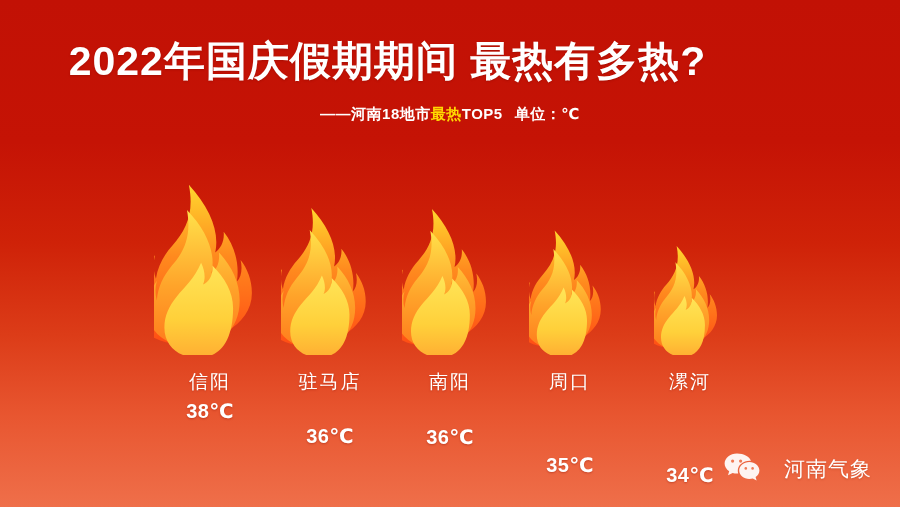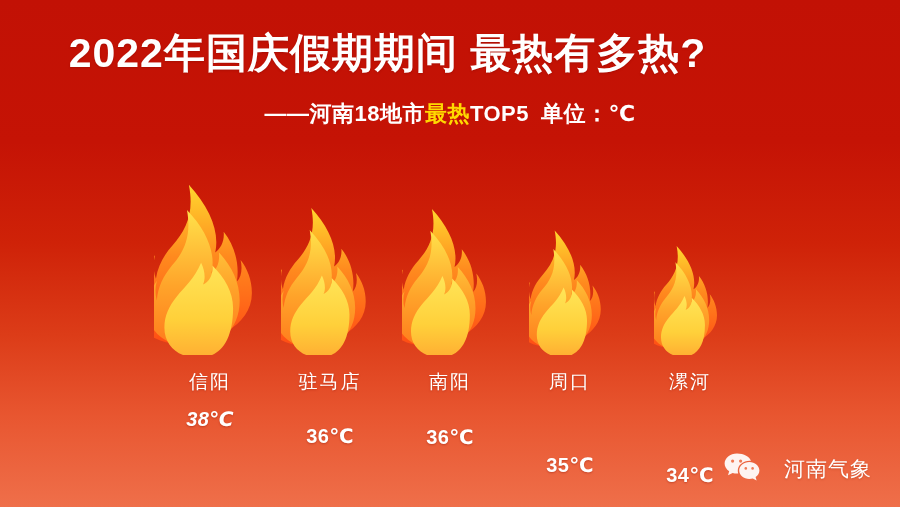--- a/index.html
+++ b/index.html
@@ -21,40 +21,40 @@
         #c51305 28%,
         #cf2208 48%,
         #dc3c18 66%,
         #e85630 82%,
         #ef6f4a 100%);
     overflow: hidden;
   }
   
   #title {
     position: absolute;
-    top: 28px;
+    top: 36px;
     left: 0;
     width: 775px;
     text-align: center;
     color: #ffffff;
     font-size: 41px;
     font-weight: bold;
     letter-spacing: 1px;
     line-height: 50px;
     white-space: nowrap;
     text-shadow: 0 1px 2px rgba(120, 8, 0, 0.35);
   }
   #subtitle {
     position: absolute;
     top: 99px;
     left: 0;
     width: 900px;
     text-align: center;
     color: #ffffff;
-    font-size: 22px;
+    font-size: 15px;
     font-weight: bold;
     letter-spacing: 0.5px;
     line-height: 30px;
     white-space: nowrap;
   }
   #subtitle .hl {
     color: #ffd900;
   }
   #subtitle .sp {
     display: inline-block;
@@ -145,21 +145,21 @@
 
 <div id="poster">
 
   <div id="title">2022年国庆假期期间 最热有多热?</div>
 
   <div id="subtitle"><span>——河南18地市</span><span class="hl">最热</span><span>TOP5</span><span class="sp"></span><span>单位：℃</span></div>
 
   <div id="flame-row">
 
     <div class="flame-col" style="left:0px;">
-      <div class="temp-label" style="top:12px;font-style:italic;">38℃</div>
+      <div class="temp-label" style="top:4px;">38℃</div>
       <div class="flame-wrap">
         <svg width="113" height="175" viewBox="0 0 120 186" xmlns="http://www.w3.org/2000/svg">
           <defs>
             <linearGradient id="gOuter1" x1="0" y1="0" x2="0" y2="1">
               <stop offset="0%" stop-color="#ffd72e"></stop>
                 <stop offset="45%" stop-color="#ff8a1e"></stop>
                 <stop offset="100%" stop-color="#ff4d14"></stop>
             </linearGradient>
             <linearGradient id="gMid1" x1="0" y1="0" x2="0" y2="1">
               <stop offset="0%" stop-color="#ffe14a"></stop>

